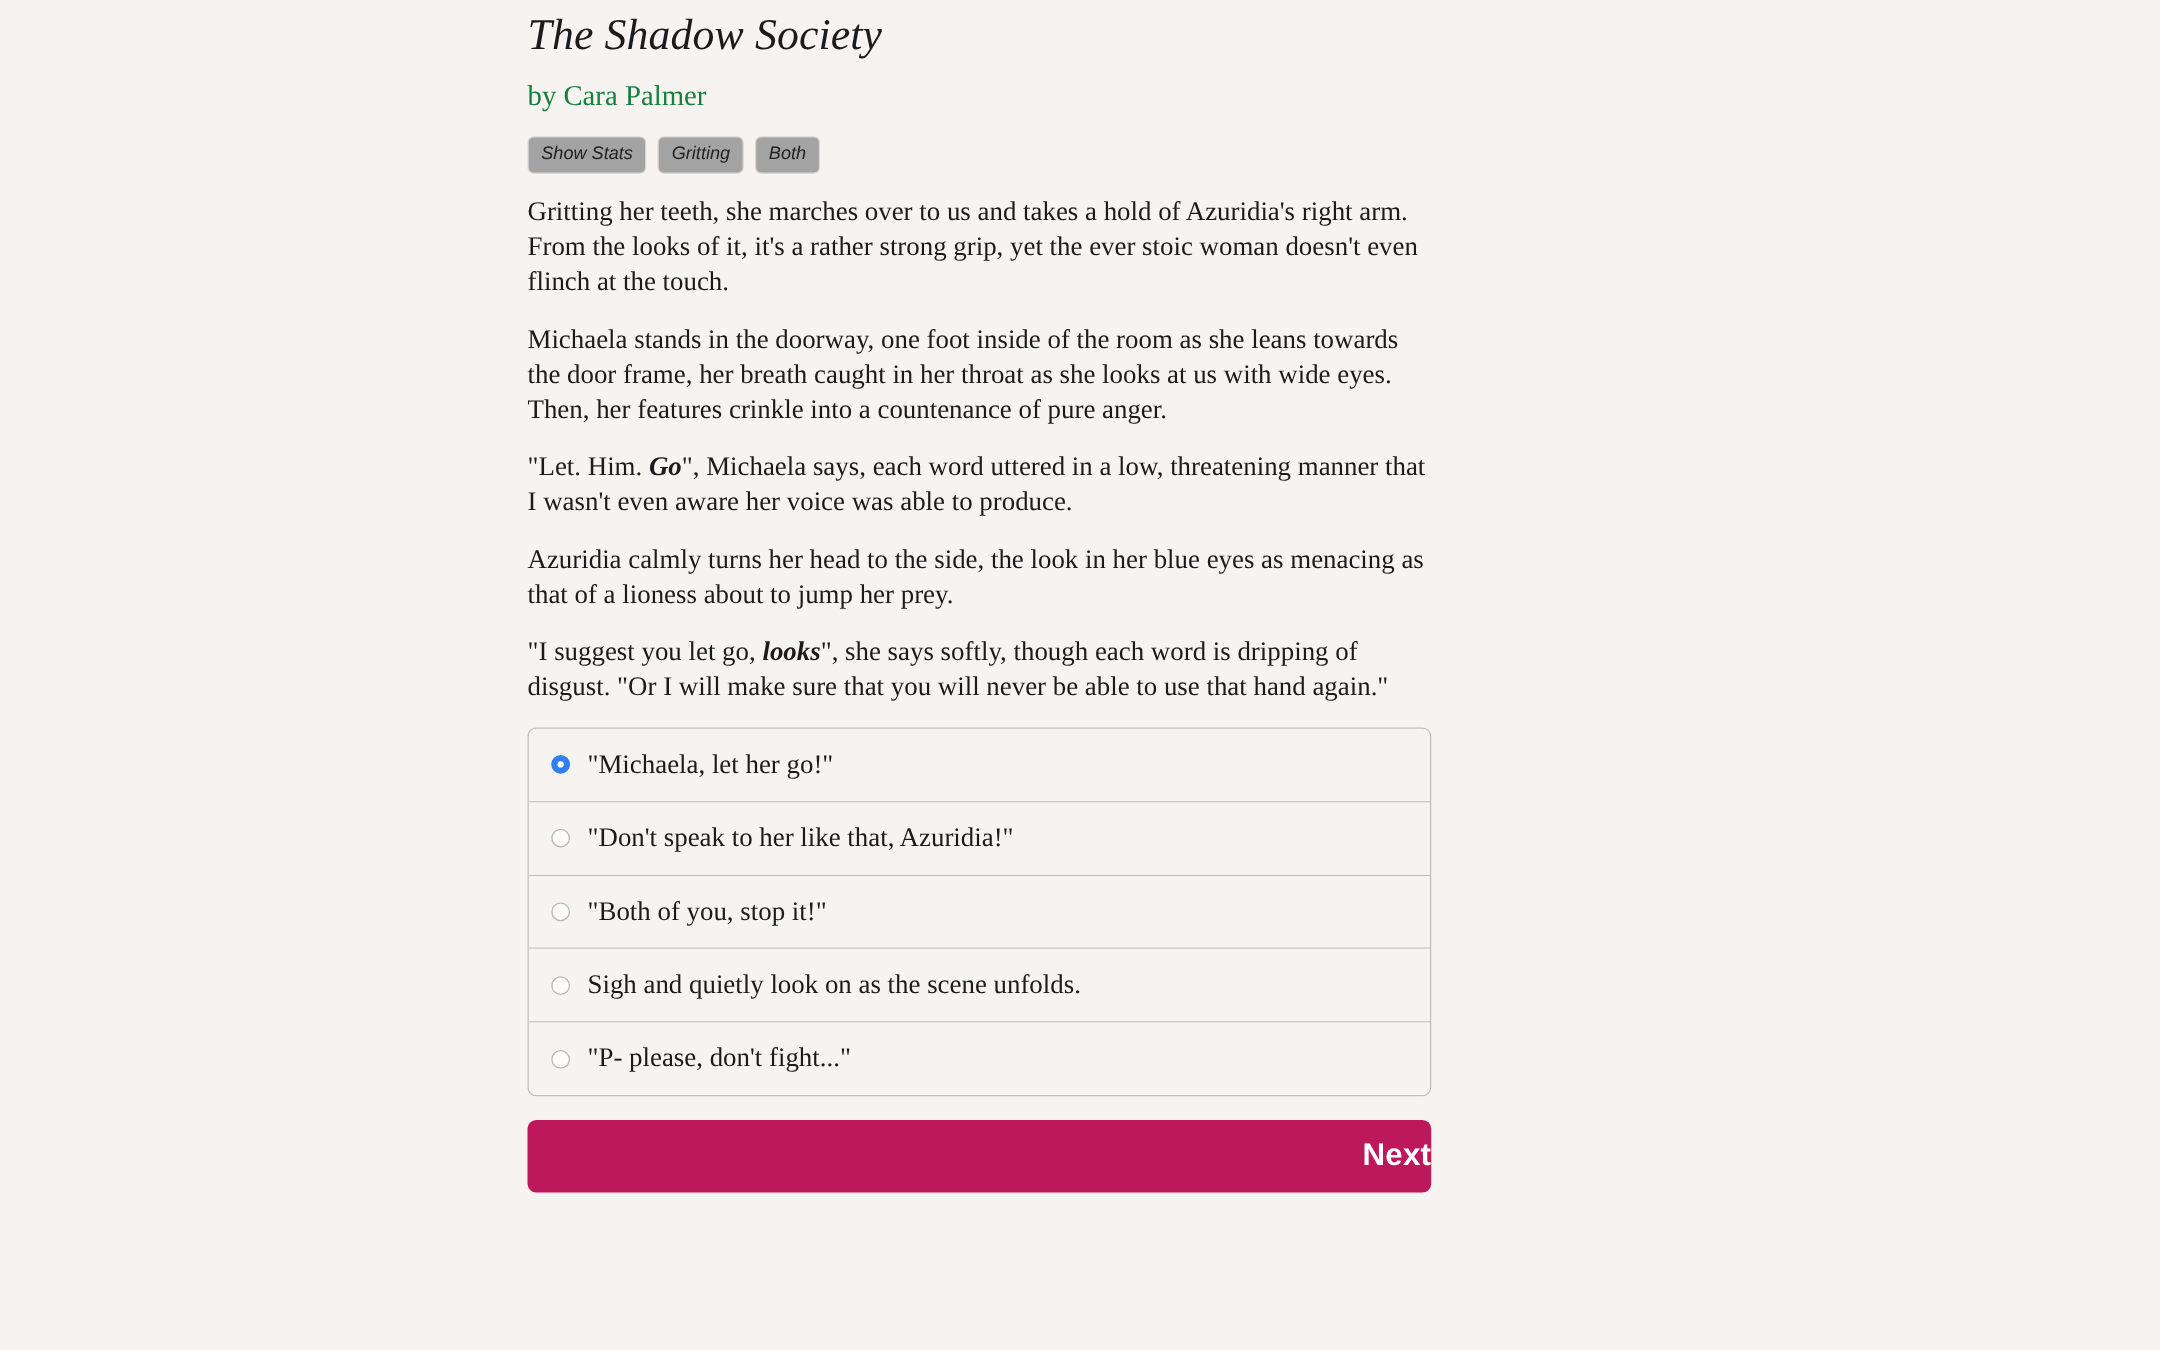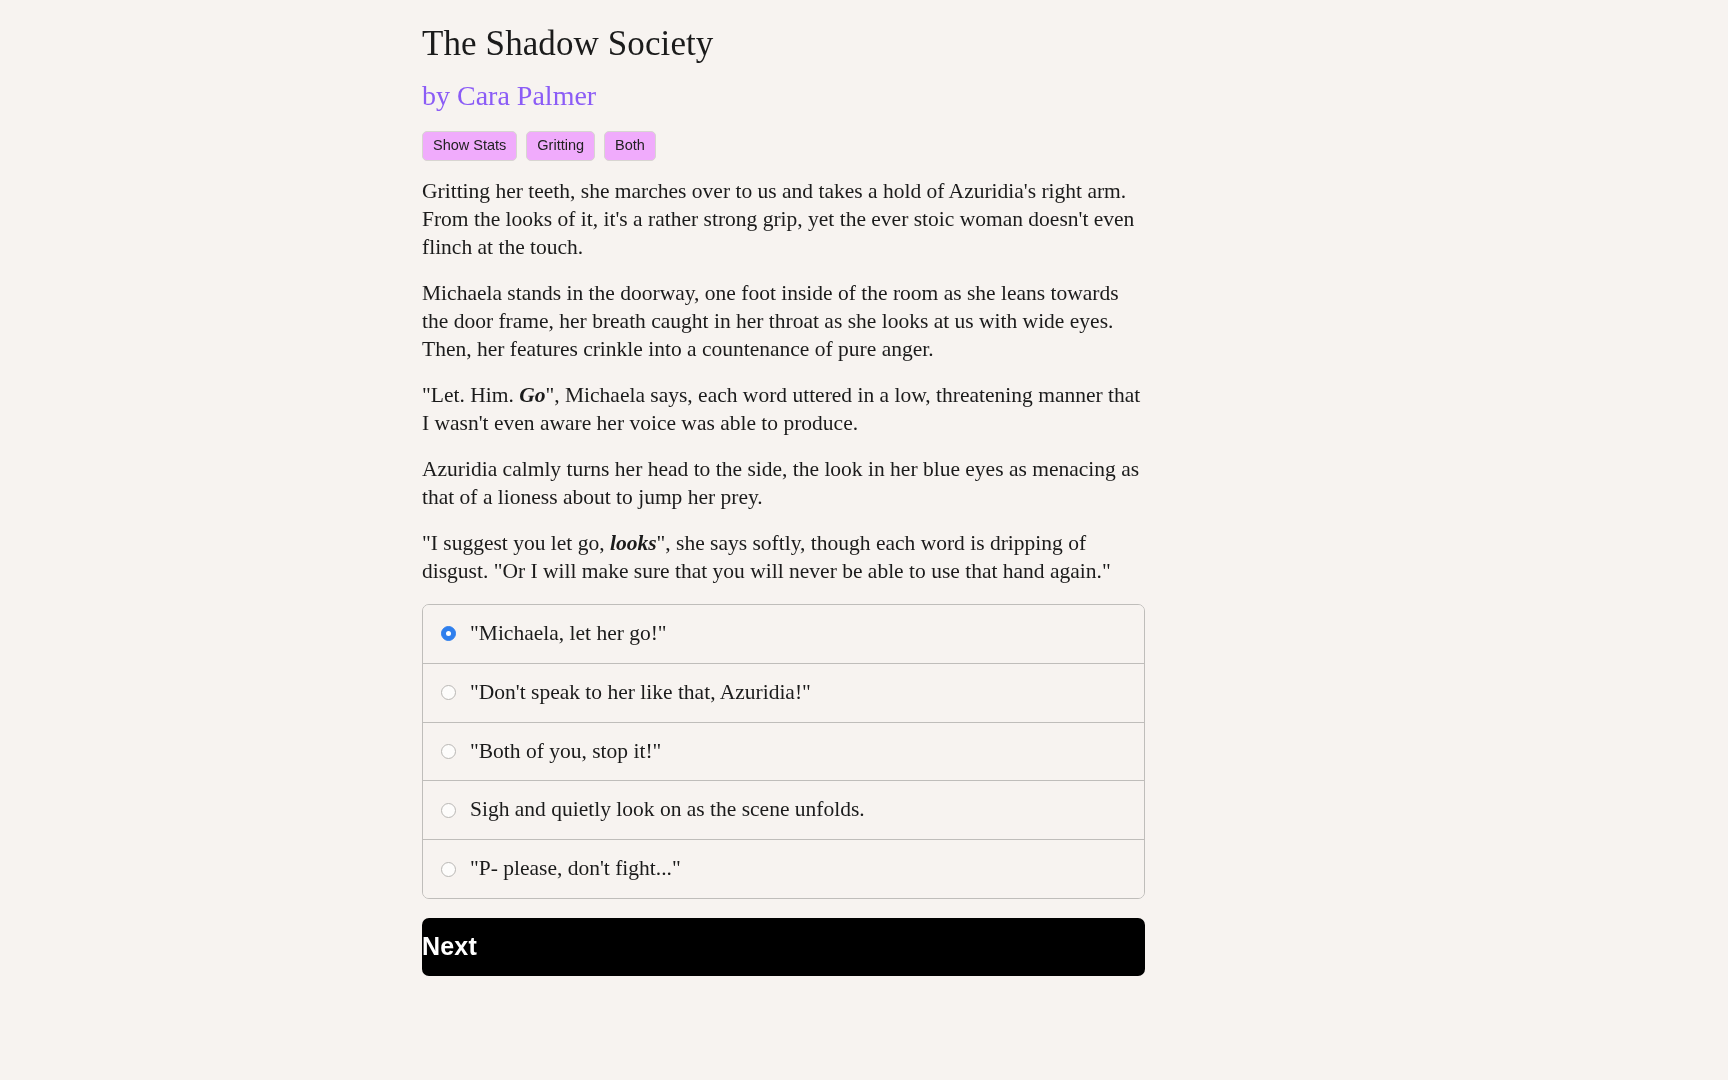--- a/index.html
+++ b/index.html
@@ -26,50 +26,52 @@
     width: 723px;
   }
 
   
   .title {
     font-family: "Liberation Serif", serif;
     font-size: 35px;
     font-weight: normal;
     line-height: 1.2;
     margin: 0;
-    padding-top: 23px;
+    padding-top: 7px;
     letter-spacing: 0.1px;
     color: #1b1b1b;
+    font-style: italic;
   }
   .byline {
     font-family: "Liberation Serif", serif;
-    font-size: 28px;
+    font-size: 23px;
     font-weight: normal;
     margin: 0;
     padding-top: 15px;
-    color: #8b5cf6;
+    color: #15803d;
   }
 
   
   .button-row {
     display: flex;
     gap: 9px;
     padding-top: 19px;
   }
   .ui-button {
     font-family: "Liberation Sans", sans-serif;
     font-size: 14.5px;
     line-height: 1;
     color: #222222;
-    background: #f0abfc;
+    background: #a3a3a3;
     border: 1px solid #d8d5d1;
     border-radius: 5px;
     padding: 6px 10px 7px 10px;
     cursor: pointer;
     white-space: nowrap;
+    font-style: italic;
   }
 
   
   .story {
     padding-top: 16px;
   }
   .story p {
     font-family: "Liberation Serif", serif;
     font-size: 21.5px;
     line-height: 1.305;
@@ -135,30 +137,30 @@
     font-size: 21.5px;
     line-height: 1.2;
     color: #1b1b1b;
   }
 
   
   .next-button {
     display: block;
     width: 100%;
     margin-top: 19px;
-    background: #000000;
+    background: #be185d;
     color: #ffffff;
     border: none;
     border-radius: 7px;
     font-family: "Liberation Sans", sans-serif;
     font-size: 25px;
     font-weight: bold;
     padding: 14px 0 15px 0;
     cursor: pointer;
-    text-align: left;
+    text-align: right;
     letter-spacing: 0.2px;
   }
 </style>
 </head>
 <body>
 
 <div class="page">
   <div class="column">
 
     <h1 class="title">The Shadow Society</h1>

